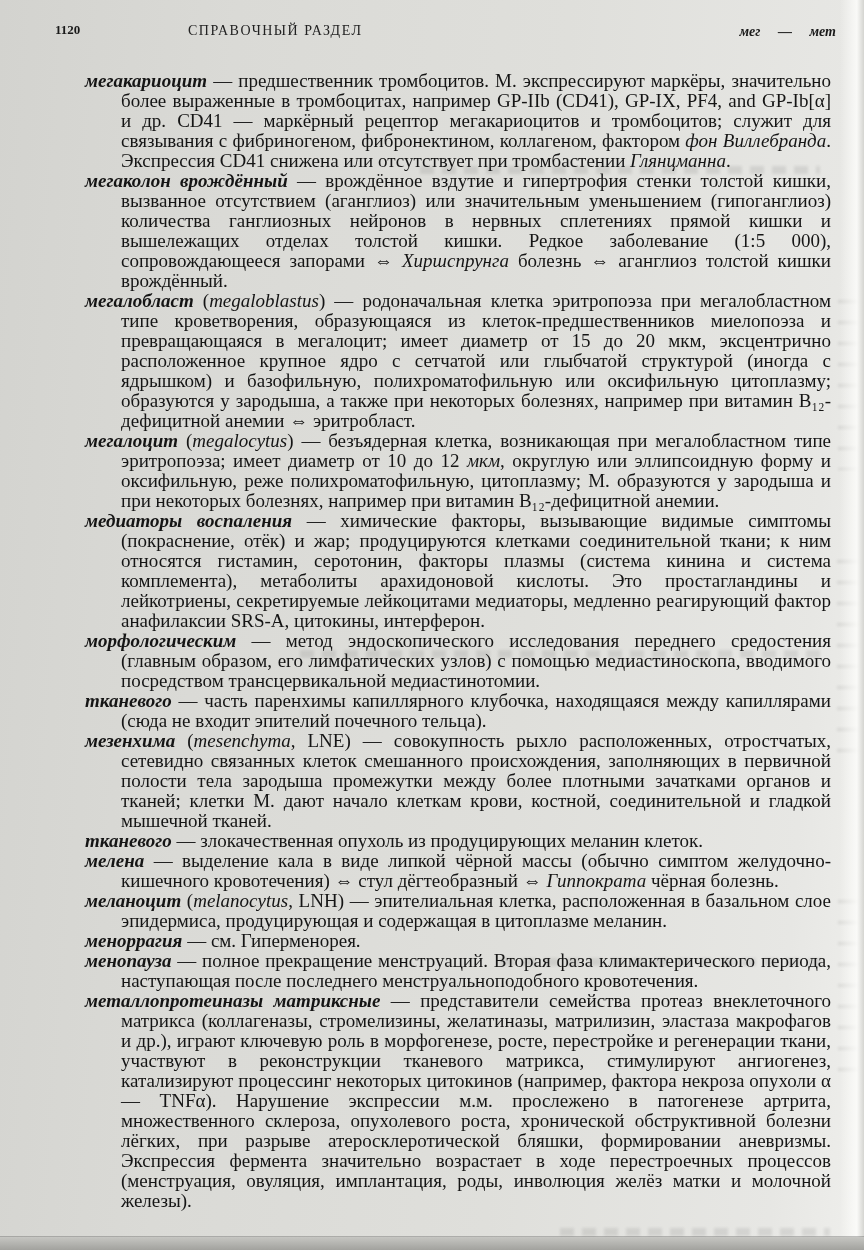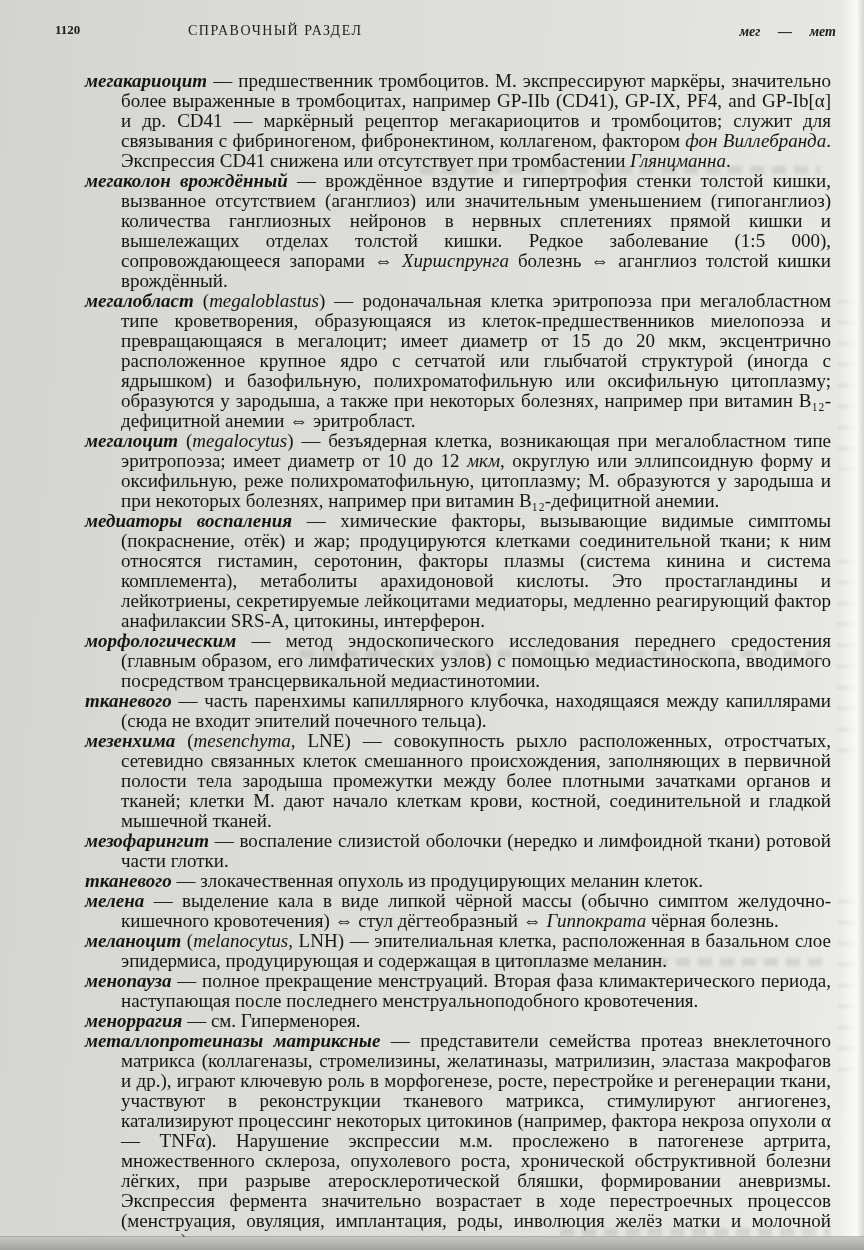--- a/index.html
+++ b/index.html
@@ -102,26 +102,25 @@
 
   <div class="entries">
       <p class="entry"><span class="seg-term">мегакариоцит</span><span class="seg-n"> — предшественник тромбоцитов. М. экспрессируют маркёры, значительно более выраженные в тромбоцитах, например GP-IIb (CD41), GP-IX, PF4, and GP-Ib[α] и др. CD41 — маркёрный рецептор мегакариоцитов и тромбоцитов; служит для связывания с фибриногеном, фибронектином, коллагеном, фактором </span><span class="seg-i">фон Виллебранда</span><span class="seg-n">. Экспрессия CD41 снижена или отсутствует при тромбастении </span><span class="seg-i">Глянцманна</span><span class="seg-n">.</span></p>
       <p class="entry"><span class="seg-term">мегаколон врождённый</span><span class="seg-n"> — врождённое вздутие и гипертрофия стенки толстой кишки, вызванное отсутствием (аганглиоз) или значительным уменьшением (гипоганглиоз) количества ганглиозных нейронов в нервных сплетениях прямой кишки и вышележащих отделах толстой кишки. Редкое заболевание (1:5 000), сопровождающееся запорами ⇔ </span><span class="seg-i">Хиршспрунга</span><span class="seg-n"> болезнь ⇔ аганглиоз толстой кишки врождённый.</span></p>
       <p class="entry"><span class="seg-term">мегалобласт</span><span class="seg-n"> (</span><span class="seg-i">megaloblastus</span><span class="seg-n">) — родоначальная клетка эритропоэза при мегалобластном типе кроветворения, образующаяся из клеток-предшественников миелопоэза и превращающаяся в мегалоцит; имеет диаметр от 15 до 20 мкм, эксцентрично расположенное крупное ядро с сетчатой или глыбчатой структурой (иногда с ядрышком) и базофильную, полихроматофильную или оксифильную цитоплазму; образуются у зародыша, а также при некоторых болезнях, например при витамин B₁₂-дефицитной анемии ⇔ эритробласт.</span></p>
       <p class="entry"><span class="seg-term">мегалоцит</span><span class="seg-n"> (</span><span class="seg-i">megalocytus</span><span class="seg-n">) — безъядерная клетка, возникающая при мегалобластном типе эритропоэза; имеет диаметр от 10 до 12 </span><span class="seg-i">мкм</span><span class="seg-n">, округлую или эллипсоидную форму и оксифильную, реже полихроматофильную, цитоплазму; М. образуются у зародыша и при некоторых болезнях, например при витамин B₁₂-дефицитной анемии.</span></p>
       <p class="entry"><span class="seg-term">медиаторы воспаления</span><span class="seg-n"> — химические факторы, вызывающие видимые симптомы (покраснение, отёк) и жар; продуцируются клетками соединительной ткани; к ним относятся гистамин, серотонин, факторы плазмы (система кинина и система комплемента), метаболиты арахидоновой кислоты. Это простагландины и лейкотриены, секретируемые лейкоцитами медиаторы, медленно реагирующий фактор анафилаксии SRS-A, цитокины, интерферон.</span></p>
       <p class="entry"><span class="seg-term">морфологическим</span><span class="seg-n"> — метод эндоскопического исследования переднего средостения (главным образом, его лимфатических узлов) с помощью медиастиноскопа, вводимого посредством трансцервикальной медиастинотомии.</span></p>
       <p class="entry"><span class="seg-term">тканевого</span><span class="seg-n"> — часть паренхимы капиллярного клубочка, находящаяся между капиллярами (сюда не входит эпителий почечного тельца).</span></p>
       <p class="entry"><span class="seg-term">мезенхима</span><span class="seg-n"> (</span><span class="seg-i">mesenchyma</span><span class="seg-n">, LNE) — совокупность рыхло расположенных, отростчатых, сетевидно связанных клеток смешанного происхождения, заполняющих в первичной полости тела зародыша промежутки между более плотными зачатками органов и тканей; клетки М. дают начало клеткам крови, костной, соединительной и гладкой мышечной тканей.</span></p>
-      <p class="entry"><span class="seg-term">мезофарингит</span><span class="seg-n"> — воспаление слизистой оболочки (нередко и лимфоидной ткани) ротовой части глотки.</span></p>
       <p class="entry"><span class="seg-term">тканевого</span><span class="seg-n"> — злокачественная опухоль из продуцирующих меланин клеток.</span></p>
       <p class="entry"><span class="seg-term">мелена</span><span class="seg-n"> — выделение кала в виде липкой чёрной массы (обычно симптом желудочно-кишечного кровотечения) ⇔ стул дёгтеобразный ⇔ </span><span class="seg-i">Гиппократа</span><span class="seg-n"> чёрная болезнь.</span></p>
       <p class="entry"><span class="seg-term">меланоцит</span><span class="seg-n"> (</span><span class="seg-i">melanocytus</span><span class="seg-n">, LNH) — эпителиальная клетка, расположенная в базальном слое эпидермиса, продуцирующая и содержащая в цитоплазме меланин.</span></p>
+      <p class="entry"><span class="seg-term">меноррагия</span><span class="seg-n"> — см. Гиперменорея.</span></p>
       <p class="entry"><span class="seg-term">менопауза</span><span class="seg-n"> — полное прекращение менструаций. Вторая фаза климактерического периода, наступающая после последнего менструальноподобного кровотечения.</span></p>
-      <p class="entry"><span class="seg-term">меноррагия</span><span class="seg-n"> — см. Гиперменорея.</span></p>
       <p class="entry"><span class="seg-term">металлопротеиназы матриксные</span><span class="seg-n"> — представители семейства протеаз внеклеточного матрикса (коллагеназы, стромелизины, желатиназы, матрилизин, эластаза макрофагов и др.), играют ключевую роль в морфогенезе, росте, перестройке и регенерации ткани, участвуют в реконструкции тканевого матрикса, стимулируют ангиогенез, катализируют процессинг некоторых цитокинов (например, фактора некроза опухоли α — TNFα). Нарушение экспрессии м.м. прослежено в патогенезе артрита, множественного склероза, опухолевого роста, хронической обструктивной болезни лёгких, при разрыве атеросклеротической бляшки, формировании аневризмы. Экспрессия фермента значительно возрастает в ходе перестроечных процессов (менструация, овуляция, имплантация, роды, инволюция желёз матки и молочной железы).</span></p>
     </div>
 
   <div class="smudge" style="right:6px; top:300px; width:20px; height:170px;"></div>
   <div class="smudge" style="right:5px; top:560px; width:22px; height:200px;"></div>
   <div class="smudge" style="right:6px; top:900px; width:20px; height:180px;"></div>
   <div class="smudge h" style="left:420px; top:166px; width:400px;"></div>
   <div class="smudge h" style="left:300px; top:650px; width:520px;"></div>
   <div class="smudge h" style="left:500px; top:958px; width:330px;"></div>
   <div class="smudge h" style="left:560px; top:1228px; width:270px;"></div>

